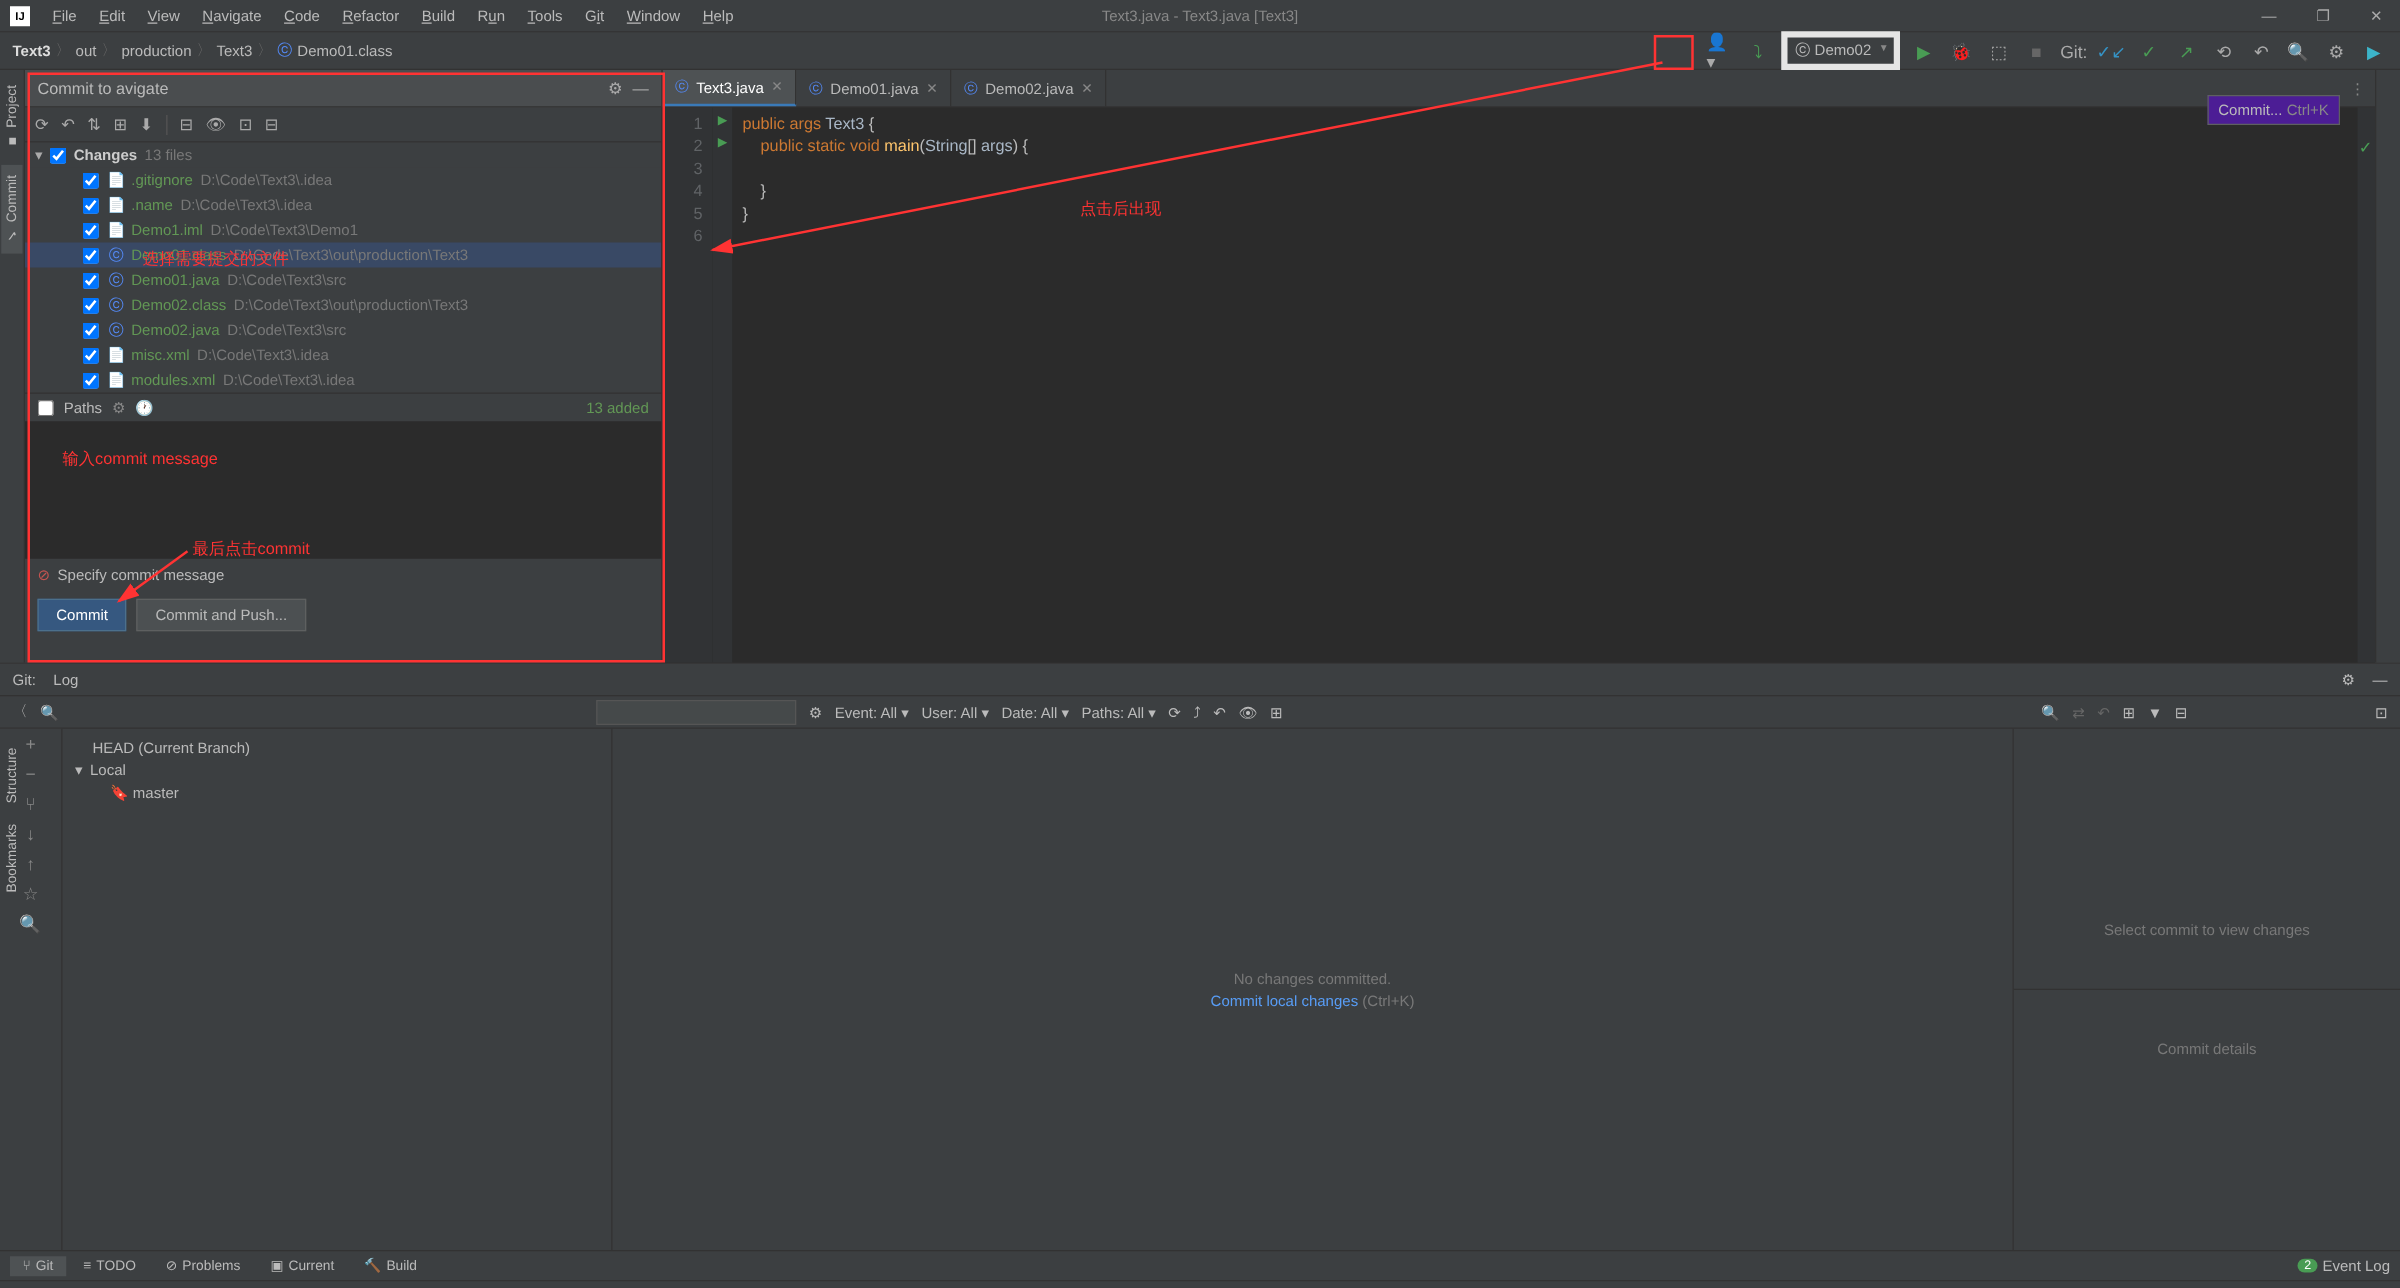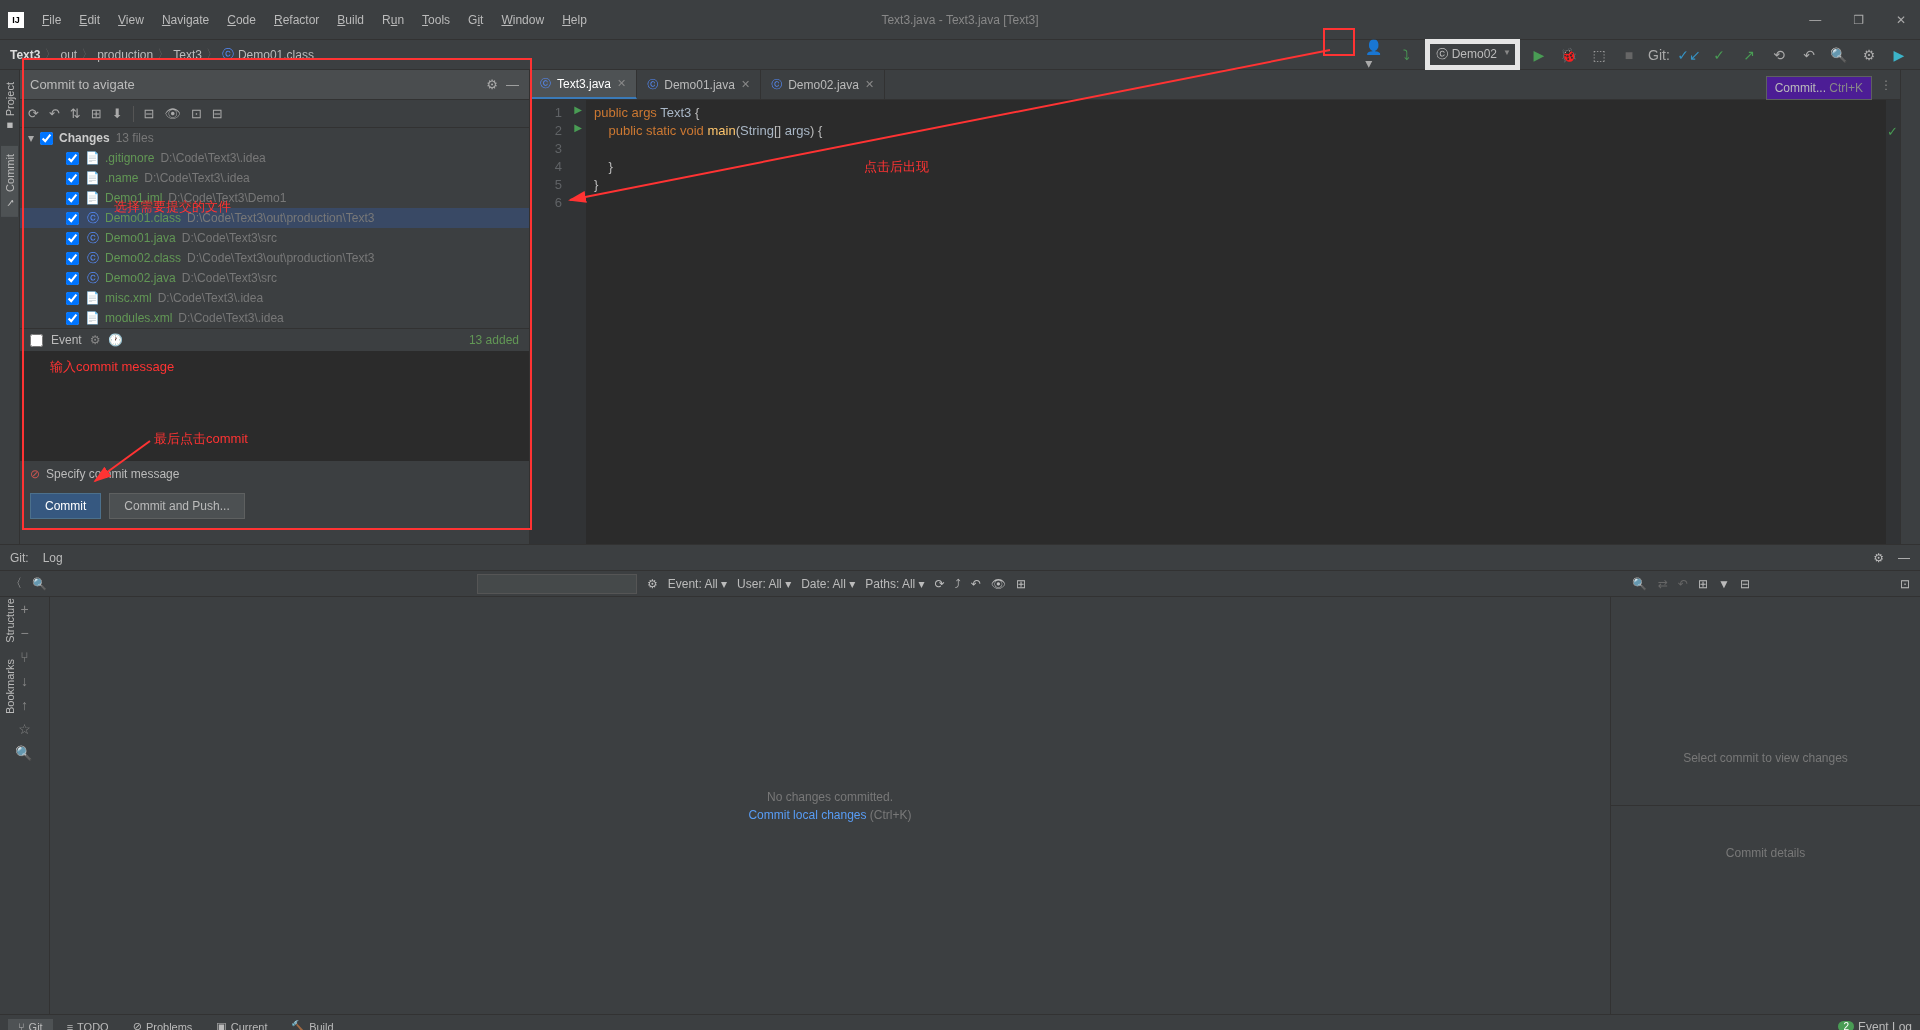--- a/index.html
+++ b/index.html
@@ -1,17 +1,17 @@
 <!DOCTYPE html>
 <html><head>
 <meta charset="utf-8">
 <style>
 * { margin: 0; padding: 0; box-sizing: border-box; font-family: "Segoe UI", Arial, sans-serif; }
 body { background: #3c3f41; color: #bbb; font-size: 12px; overflow: hidden; width: 1920px; height: 1030px; position: relative; }
-.title-bar { height: 40px; background: #3c3f41; display: flex; align-items: center; padding: 0 8px; border-bottom: 1px solid #323232; }
+.title-bar { height: 26px; background: #3c3f41; display: flex; align-items: center; padding: 0 8px; border-bottom: 1px solid #323232; }
 .title-bar .logo { width: 16px; height: 16px; background: #fff; margin-right: 10px; display: flex; align-items: center; justify-content: center; font-size: 9px; font-weight: bold; color: #000; }
 .menu-bar { display: flex; gap: 2px; }
 .menu-item { padding: 2px 8px; cursor: pointer; }
 .menu-item u { text-decoration: underline; }
 .title-text { position: absolute; left: 50%; transform: translateX(-50%); color: #888; }
 .window-controls { margin-left: auto; display: flex; gap: 20px; color: #aaa; }
 .window-controls span { cursor: pointer; padding: 0 6px; }
 .nav-bar { height: 30px; background: #3c3f41; display: flex; align-items: center; padding: 0 10px; border-bottom: 1px solid #323232; }
 .breadcrumb { display: flex; align-items: center; gap: 4px; font-size: 12px; }
 .breadcrumb .sep { color: #666; }
@@ -252,21 +252,21 @@
           <div class="tree-row" style="padding-left: 46px;">
             <input type="checkbox" checked="" style="">
   <span class="file-ico" style="color:#c75450">📄</span>
   <span class="file-name">modules.xml</span>
   <span class="file-path">D:\Code\Text3\.idea</span>
           </div>
         </div>
     </div>
     <div class="amend-row">
       <input type="checkbox" style="">
-      <span>Event</span>
+      <span>Paths</span>
       <span class="am-icon">⚙</span>
       <span class="am-icon">🕐</span>
       <span class="added">13 added</span>
     </div>
     <textarea class="commit-msg" style=""></textarea>
     <div class="error-row">
       <span class="err-icon">⊘</span>
       <span>Specify commit message</span>
     </div>
     <div class="btn-row">
@@ -359,20 +359,25 @@
   <div class="git-body">
     <div class="git-left">
       <span class="gl-icon">+</span>
       <span class="gl-icon">−</span>
       <span class="gl-icon">⑂</span>
       <span class="gl-icon">↓</span>
       <span class="gl-icon">↑</span>
       <span class="gl-icon">☆</span>
       <span class="gl-icon">🔍</span>
     </div>
+    <div class="git-branches">
+      <div class="branch-row" style="padding-left:14px"><span>HEAD (Current Branch)</span></div>
+      <div class="branch-row"><span class="caret">▾</span><span>Local</span></div>
+      <div class="branch-row" style="padding-left:28px"><span style="color:#d9a343">🔖</span> <span>master</span></div>
+    </div>
     <div class="git-center">
       <div class="git-center-msg">
         <span>No changes committed.</span>
         <span><a>Commit local changes</a> <span>(Ctrl+K)</span></span>
       </div>
     </div>
     <div class="git-right">
       <span>Select commit to view changes</span>
       <div class="divider"></div>
       <span>Commit details</span>

